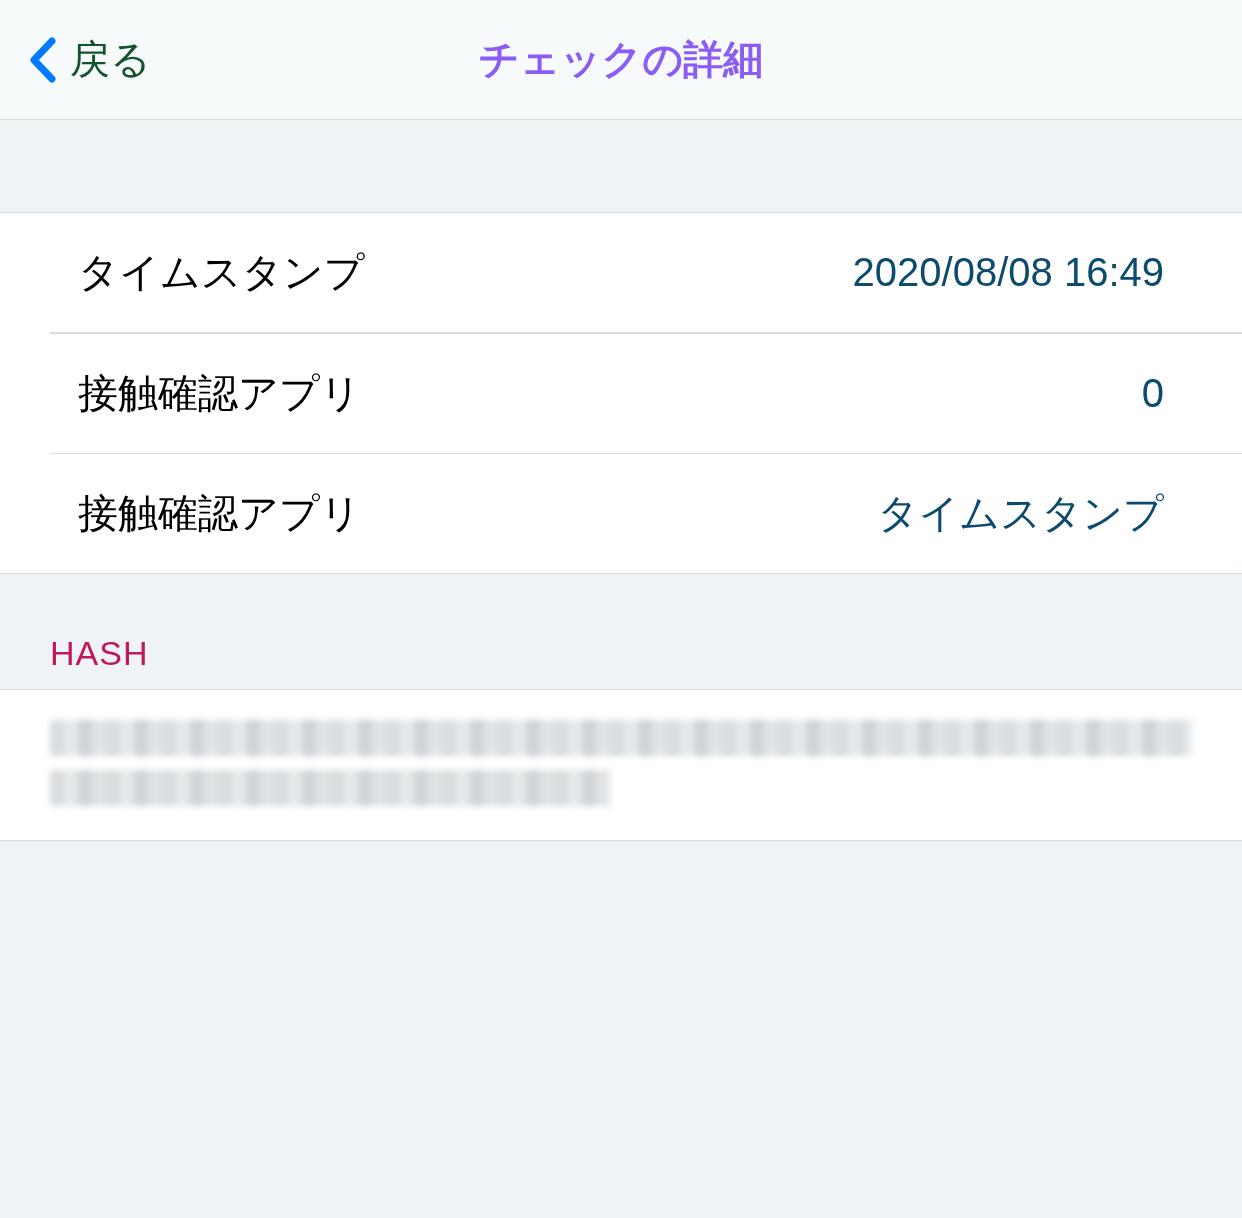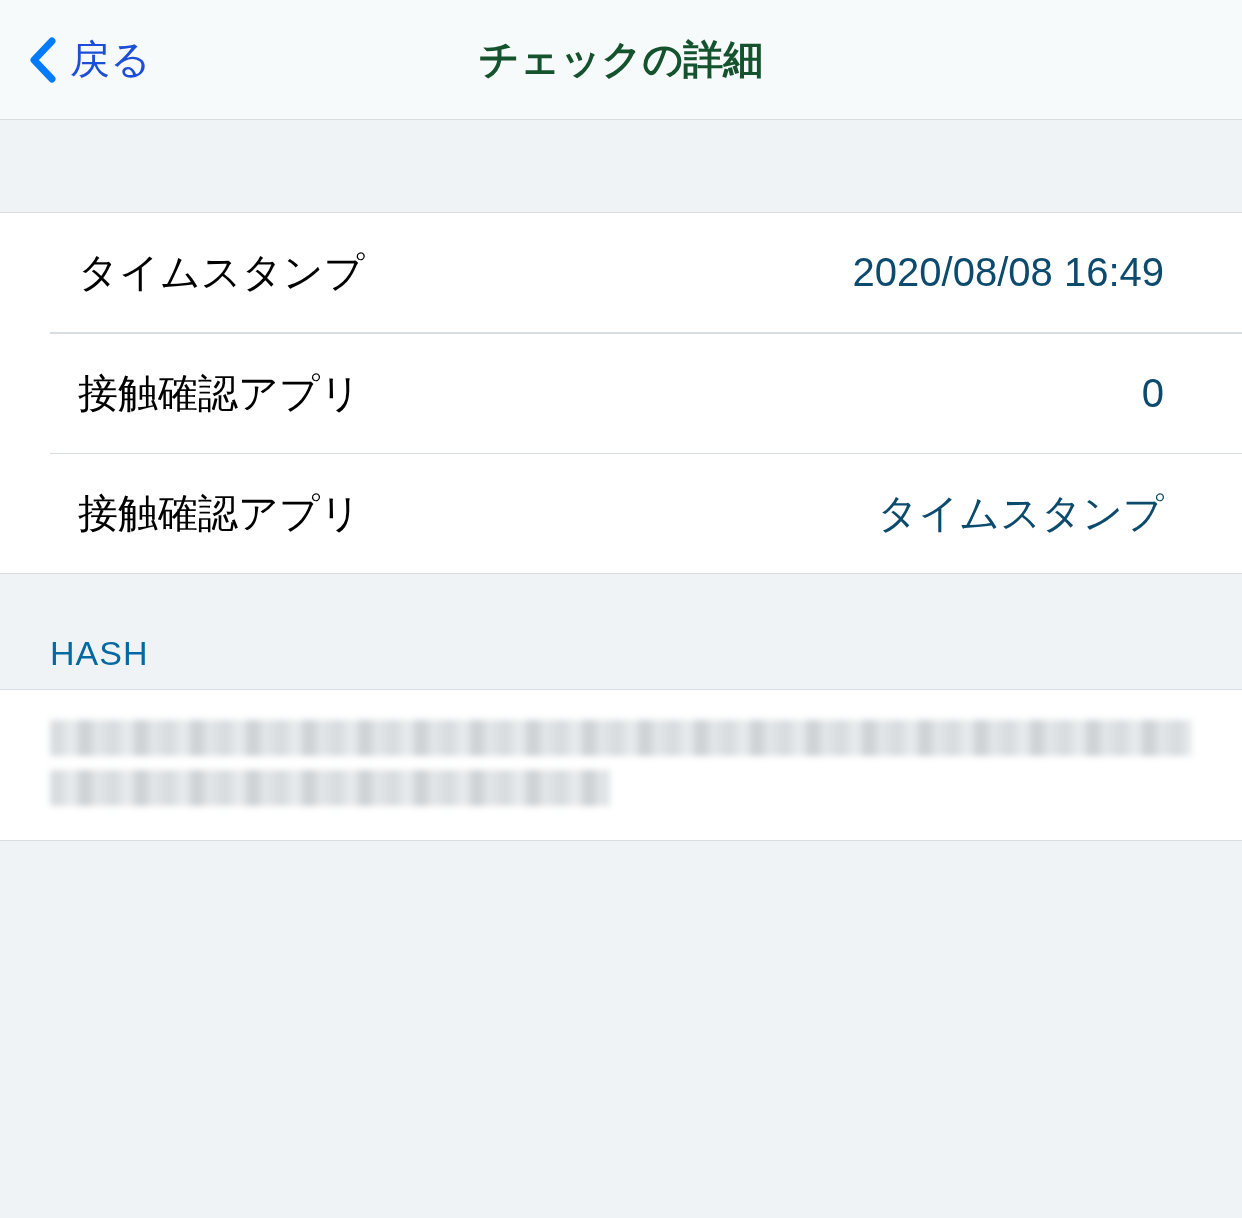--- a/index.html
+++ b/index.html
@@ -19,21 +19,21 @@
       height: 120px;
       background: #f7fafb;
       border-bottom: 1px solid #d8dde1;
       display: flex;
       align-items: center;
       position: relative;
     }
     .back-button {
       display: flex;
       align-items: center;
-      color: #1d4ed8;
+      color: #14532d;
       font-size: 40px;
       padding-left: 28px;
       cursor: pointer;
     }
     .back-chevron {
       width: 28px;
       height: 46px;
       margin-right: 14px;
     }
     .back-chevron svg {
@@ -41,21 +41,21 @@
       height: 100%;
       display: block;
     }
     .nav-title {
       position: absolute;
       left: 0;
       right: 0;
       text-align: center;
       font-size: 40px;
       font-weight: 600;
-      color: #14532d;
+      color: #8b5cf6;
       pointer-events: none;
     }
     .spacer {
       height: 92px;
     }
     .section {
       background: #fff;
       border-top: 1px solid #d8dde1;
       border-bottom: 1px solid #d8dde1;
     }
@@ -76,21 +76,21 @@
       text-align: right;
     }
     .separator {
       height: 1px;
       background: #d8dde1;
       margin-left: 50px;
     }
     .section-header {
       padding: 60px 50px 16px 50px;
       font-size: 34px;
-      color: #0369a1;
+      color: #be185d;
       letter-spacing: 1px;
     }
     .hash-section {
       background: #fff;
       border-top: 1px solid #d8dde1;
       border-bottom: 1px solid #d8dde1;
       padding: 30px 50px 34px 50px;
     }
     .hash-blur {
       display: flex;

